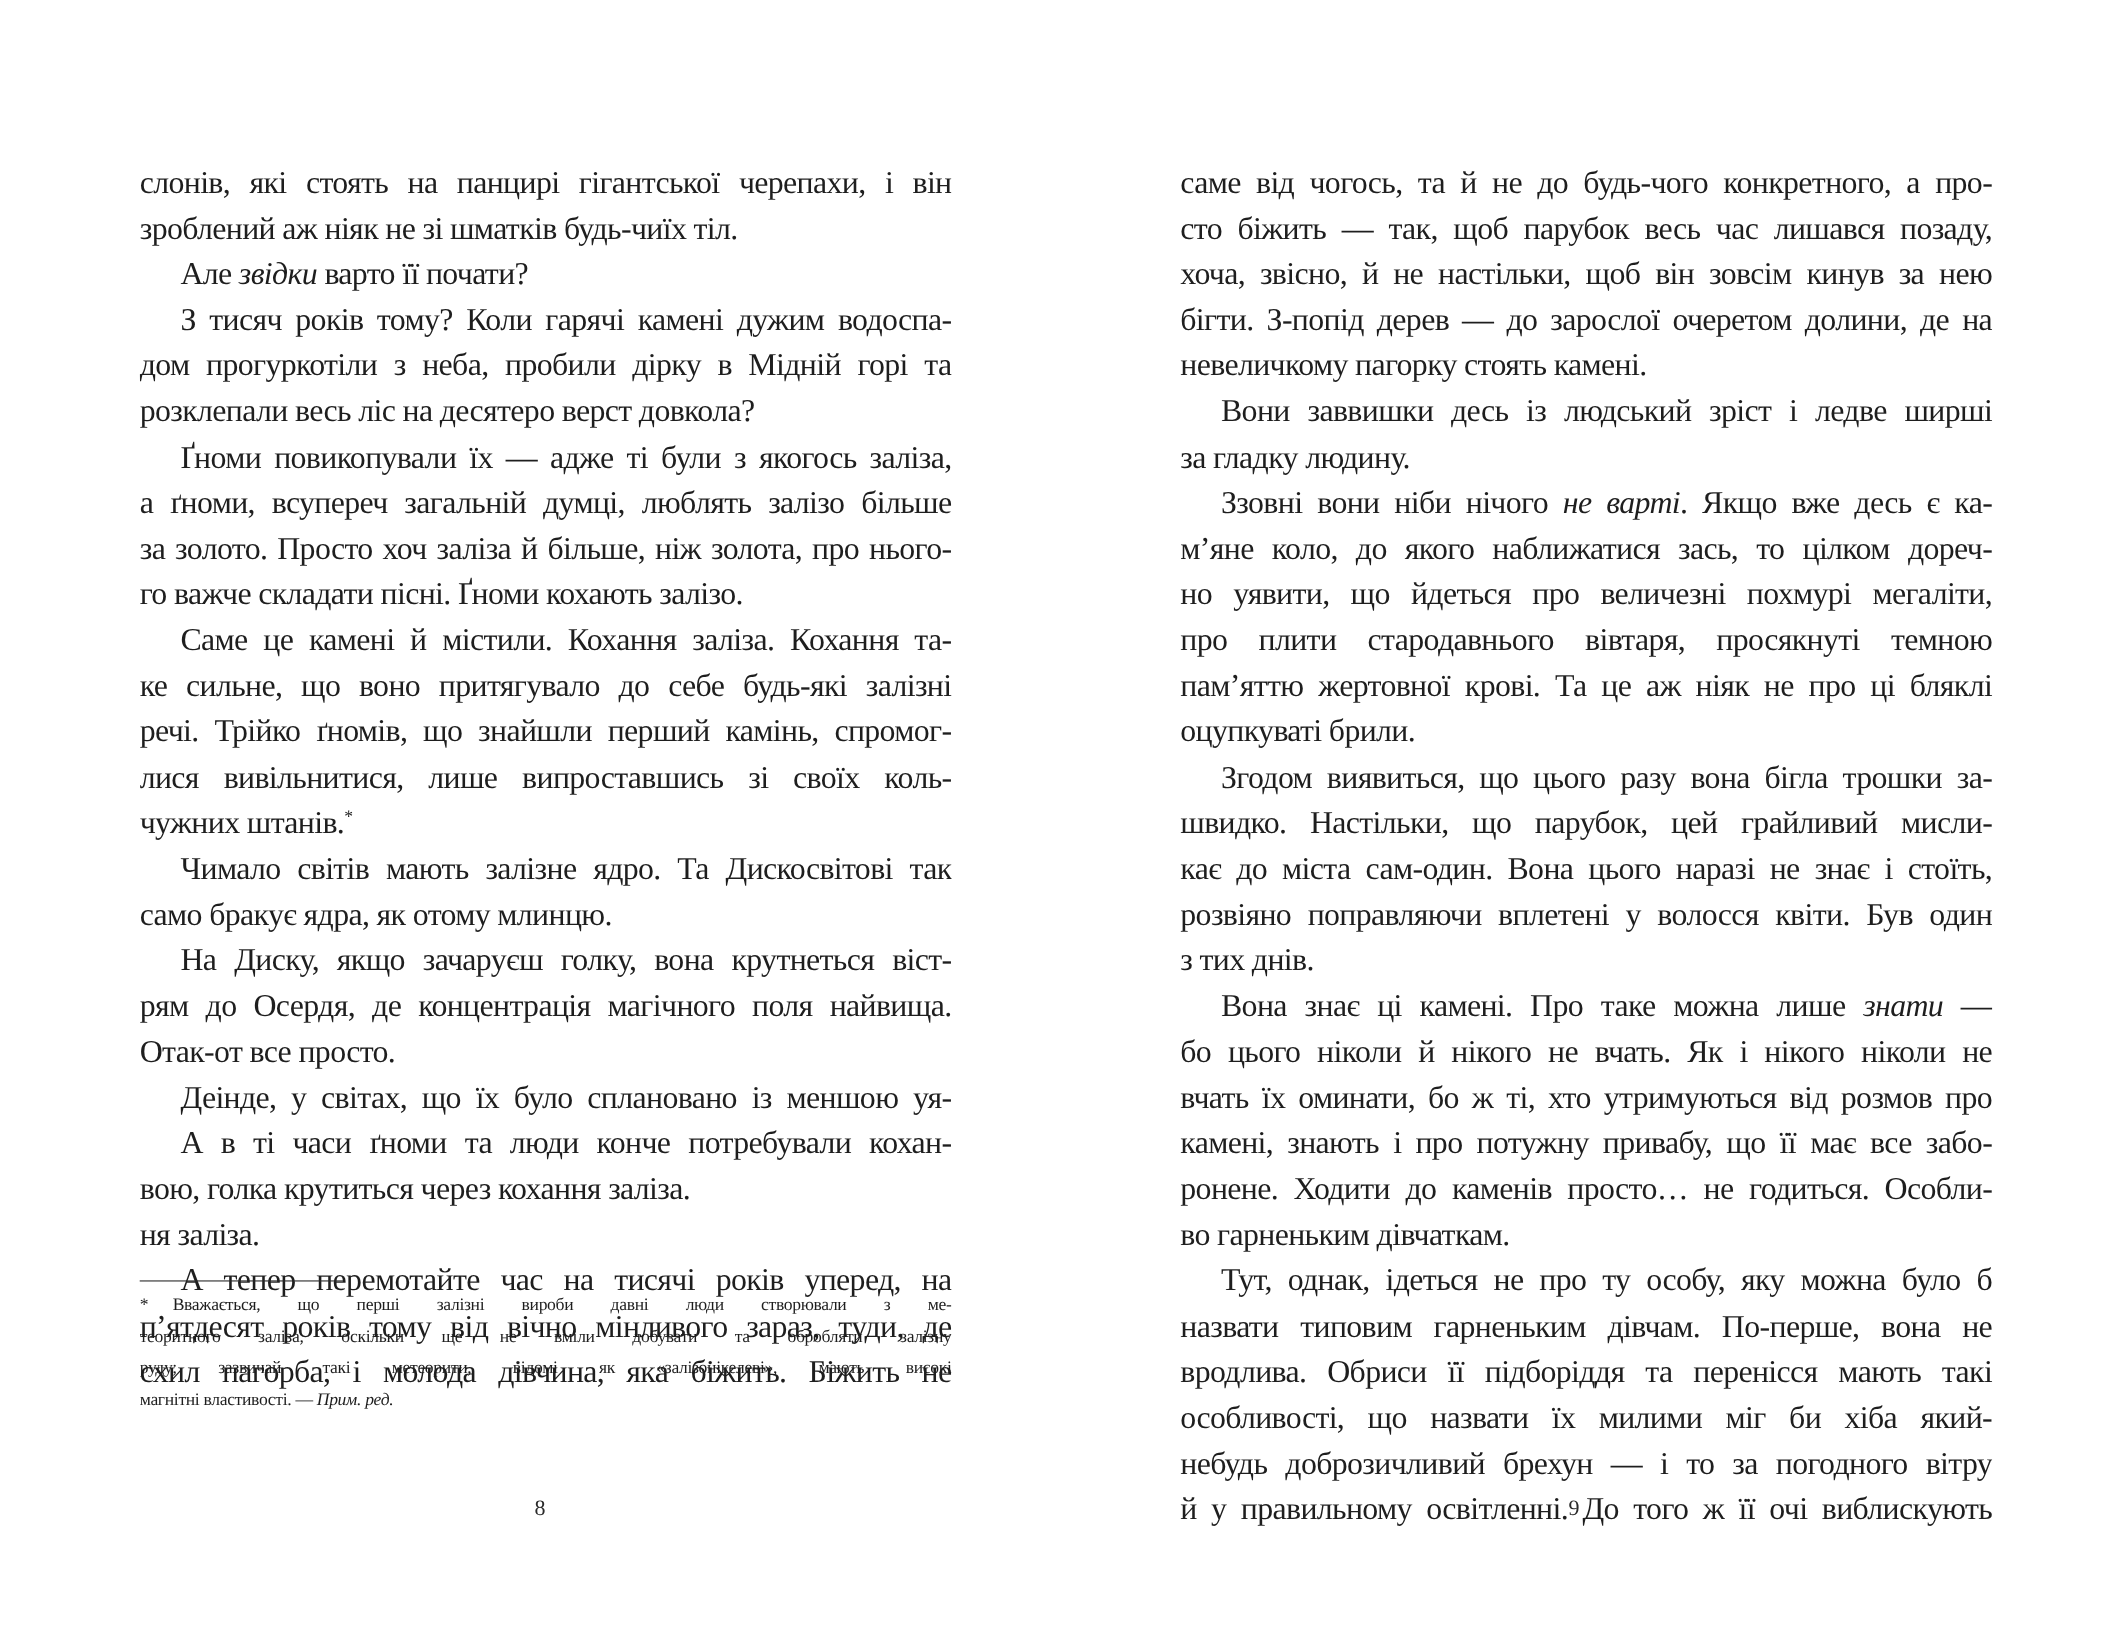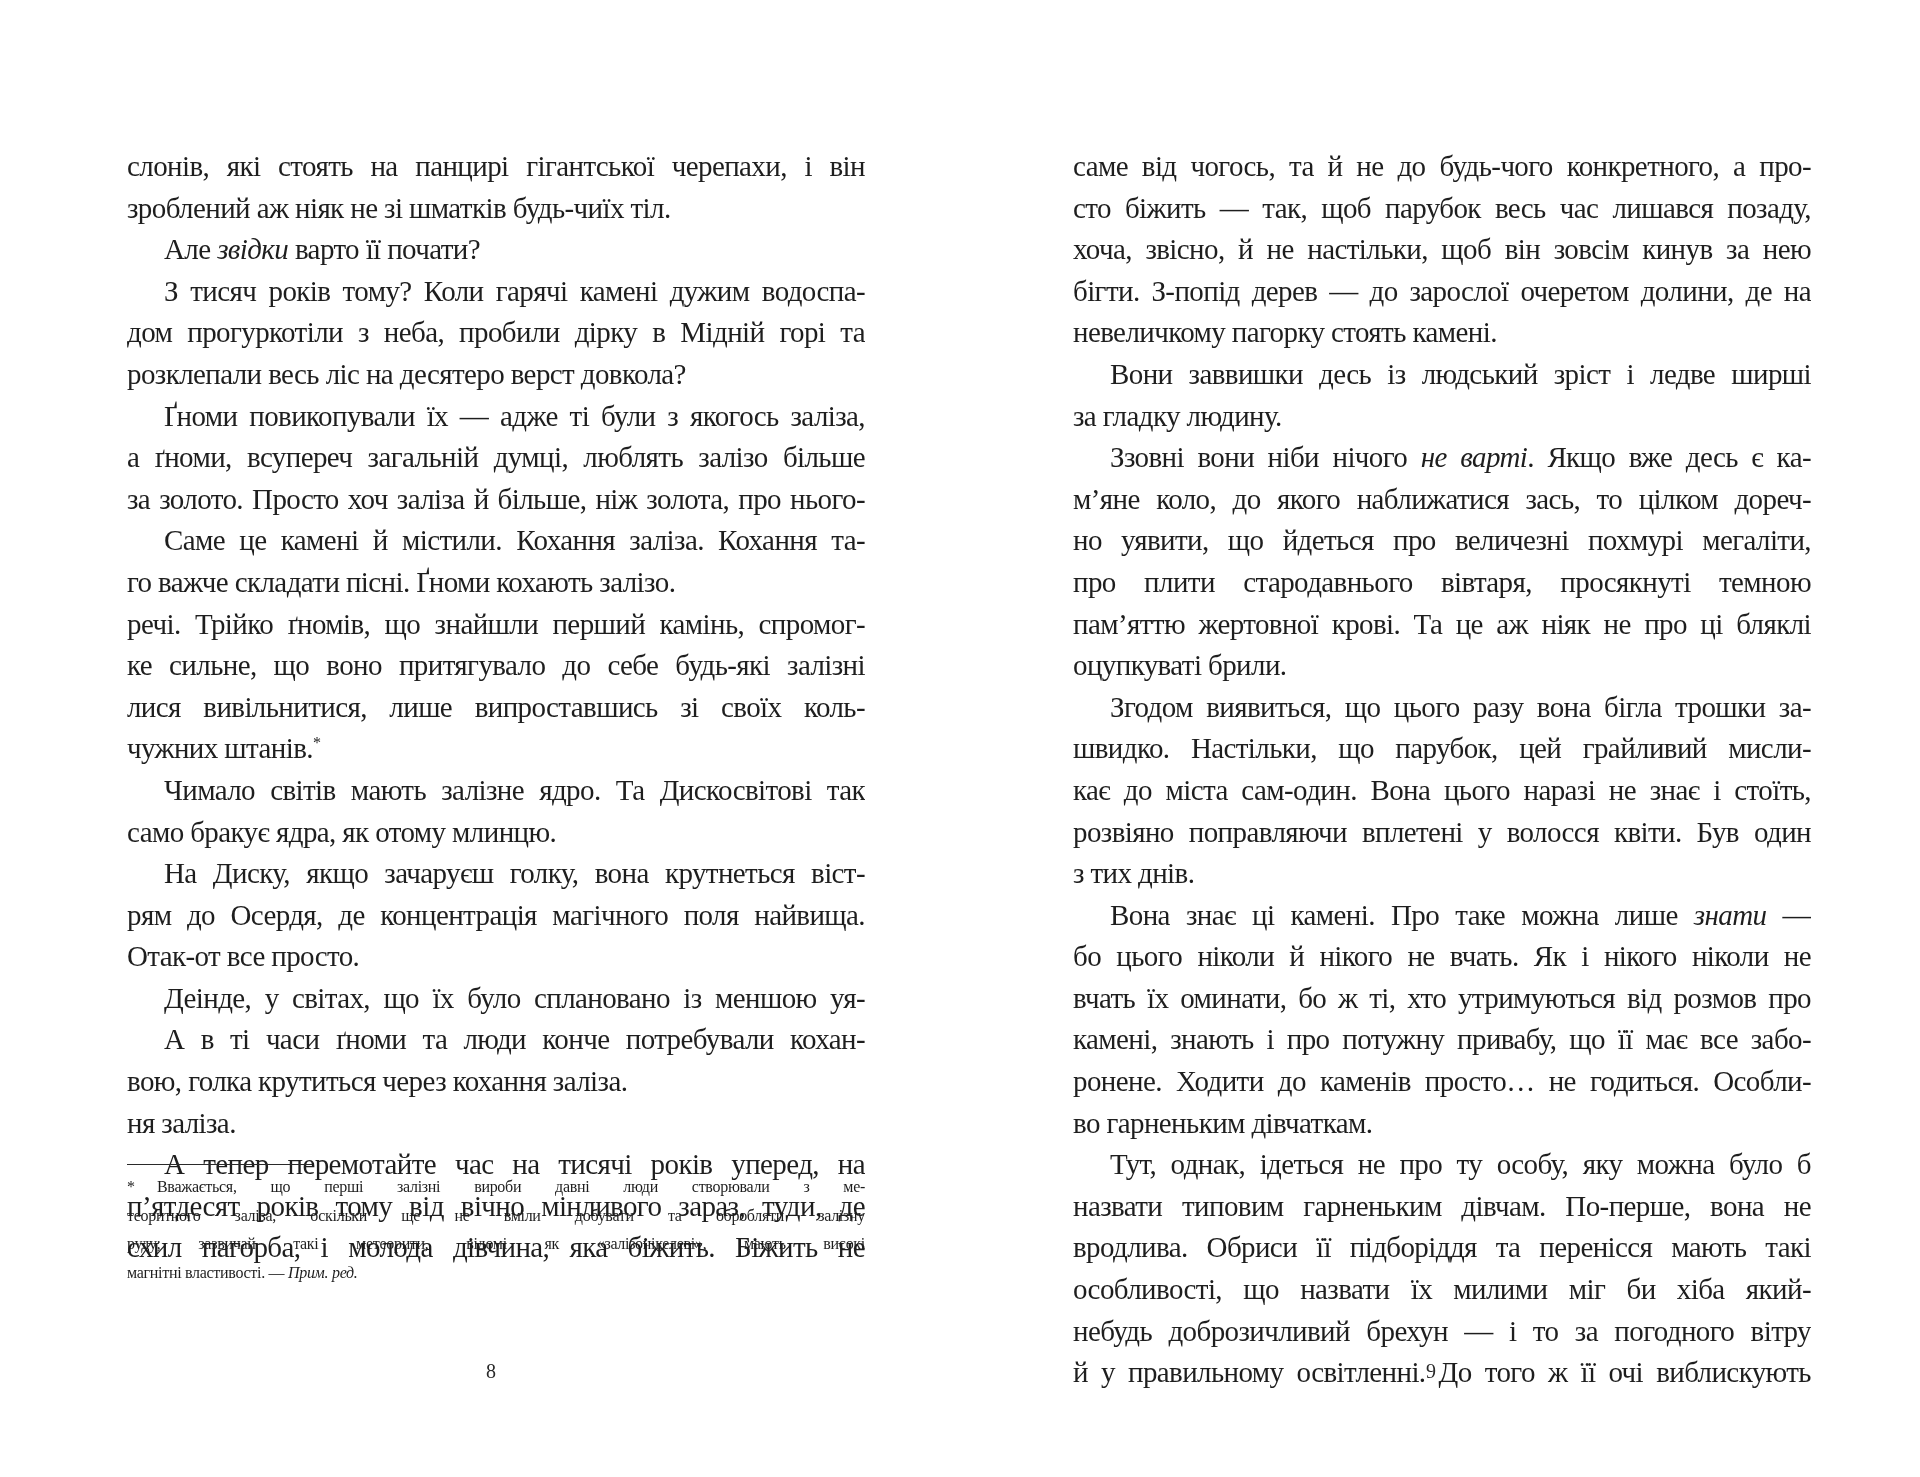--- a/index.html
+++ b/index.html
@@ -102,24 +102,24 @@
   <div class="text-block" id="left-body">
       <span class="line"><span>слонів, які стоять на панцирі гігантської черепахи, і він</span></span>
       <span class="line last"><span>зроблений аж ніяк не зі шматків будь-чиїх тіл.</span></span>
       <span class="line indent last"><span>Але </span><span class="it">звідки</span><span> варто її почати?</span></span>
       <span class="line indent"><span>З тисяч років тому? Коли гарячі камені дужим водоспа-</span></span>
       <span class="line"><span>дом прогуркотіли з неба, пробили дірку в Мідній горі та</span></span>
       <span class="line last"><span>розклепали весь ліс на десятеро верст довкола?</span></span>
       <span class="line indent"><span>Ґноми повикопували їх — адже ті були з якогось заліза,</span></span>
       <span class="line"><span>а ґноми, всупереч загальній думці, люблять залізо більше</span></span>
       <span class="line"><span>за золото. Просто хоч заліза й більше, ніж золота, про нього-</span></span>
+      <span class="line last"><span>го важче складати пісні. Ґноми кохають залізо.</span></span>
       <span class="line indent"><span>Саме це камені й містили. Кохання заліза. Кохання та-</span></span>
-      <span class="line last"><span>го важче складати пісні. Ґноми кохають залізо.</span></span>
+      <span class="line"><span>ке сильне, що воно притягувало до себе будь-які залізні</span></span>
       <span class="line"><span>речі. Трійко ґномів, що знайшли перший камінь, спромог-</span></span>
-      <span class="line"><span>ке сильне, що воно притягувало до себе будь-які залізні</span></span>
       <span class="line"><span>лися вивільнитися, лише випроставшись зі своїх коль-</span></span>
       <span class="line last"><span>чужних штанів.</span><sup class="fn-mark">*</sup></span>
       <span class="line indent"><span>Чимало світів мають залізне ядро. Та Дискосвітові так</span></span>
       <span class="line last"><span>само бракує ядра, як отому млинцю.</span></span>
       <span class="line indent"><span>На Диску, якщо зачаруєш голку, вона крутнеться віст-</span></span>
       <span class="line"><span>рям до Осердя, де концентрація магічного поля найвища.</span></span>
       <span class="line last"><span>Отак-от все просто.</span></span>
       <span class="line indent"><span>Деінде, у світах, що їх було сплановано із меншою уя-</span></span>
       <span class="line indent"><span>А в ті часи ґноми та люди конче потребували кохан-</span></span>
       <span class="line last"><span>вою, голка крутиться через кохання заліза.</span></span>

